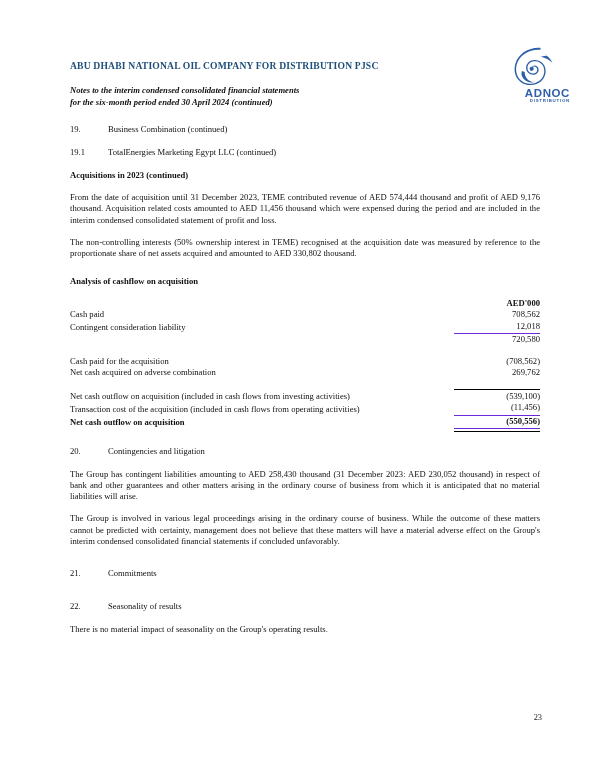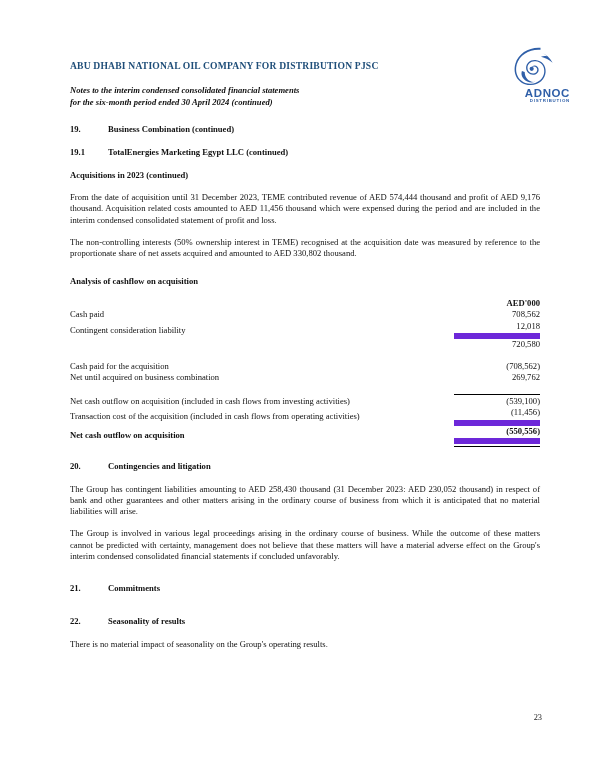--- a/index.html
+++ b/index.html
@@ -80,21 +80,21 @@
   .doc-subtitle {
     font-weight: bold;
     font-style: italic;
     font-size: 8.6px;
     line-height: 1.38;
     margin: 0 0 15px 0;
   }
   .doc-subtitle div { white-space: nowrap; }
 
   .note-heading {
-    font-weight: bold;
+    font-weight: normal;
     font-size: 8.6px;
     line-height: 1.3;
     margin: 0 0 12px 0;
     display: flex;
   }
   .note-heading .num {
     width: 38px;
     flex: 0 0 38px;
   }
   .note-heading .txt { flex: 1 1 auto; }
@@ -144,21 +144,21 @@
     font-weight: bold;
   }
   .tbl tr.bold td { font-weight: bold; }
 
   
   .tbl td.val.rule-top {
     border-top: 1px solid #000000;
     padding-top: 1px;
   }
   .tbl td.val.rule-bottom {
-    border-bottom: 6px solid #6d28d9;
+    border-bottom: 1px solid #6d28d9;
     padding-bottom: 1px;
   }
   .tbl tr.gap td { height: 11px; line-height: 11px; font-size: 1px; }
 
   .dbl-rule {
     width: 86px;
     margin-left: auto;
     border-top: 1px solid #000000;
     margin-top: 2px;
     height: 0;
@@ -253,21 +253,21 @@
             <td></td>
             <td></td>
           </tr>
 
         <tr>
           <td class="lbl">Cash paid for the acquisition</td>
           <td class="val">(708,562)</td>
         </tr>
 
         <tr>
-          <td class="lbl">Net until acquired on business combination</td>
+          <td class="lbl">Net cash acquired on adverse combination</td>
           <td class="val">269,762</td>
         </tr>
 
         <tr class="gap">
             <td></td>
             <td></td>
           </tr>
 
         <tr>
           <td class="lbl">Net cash outflow on acquisition (included in cash flows from investing activities)</td>

